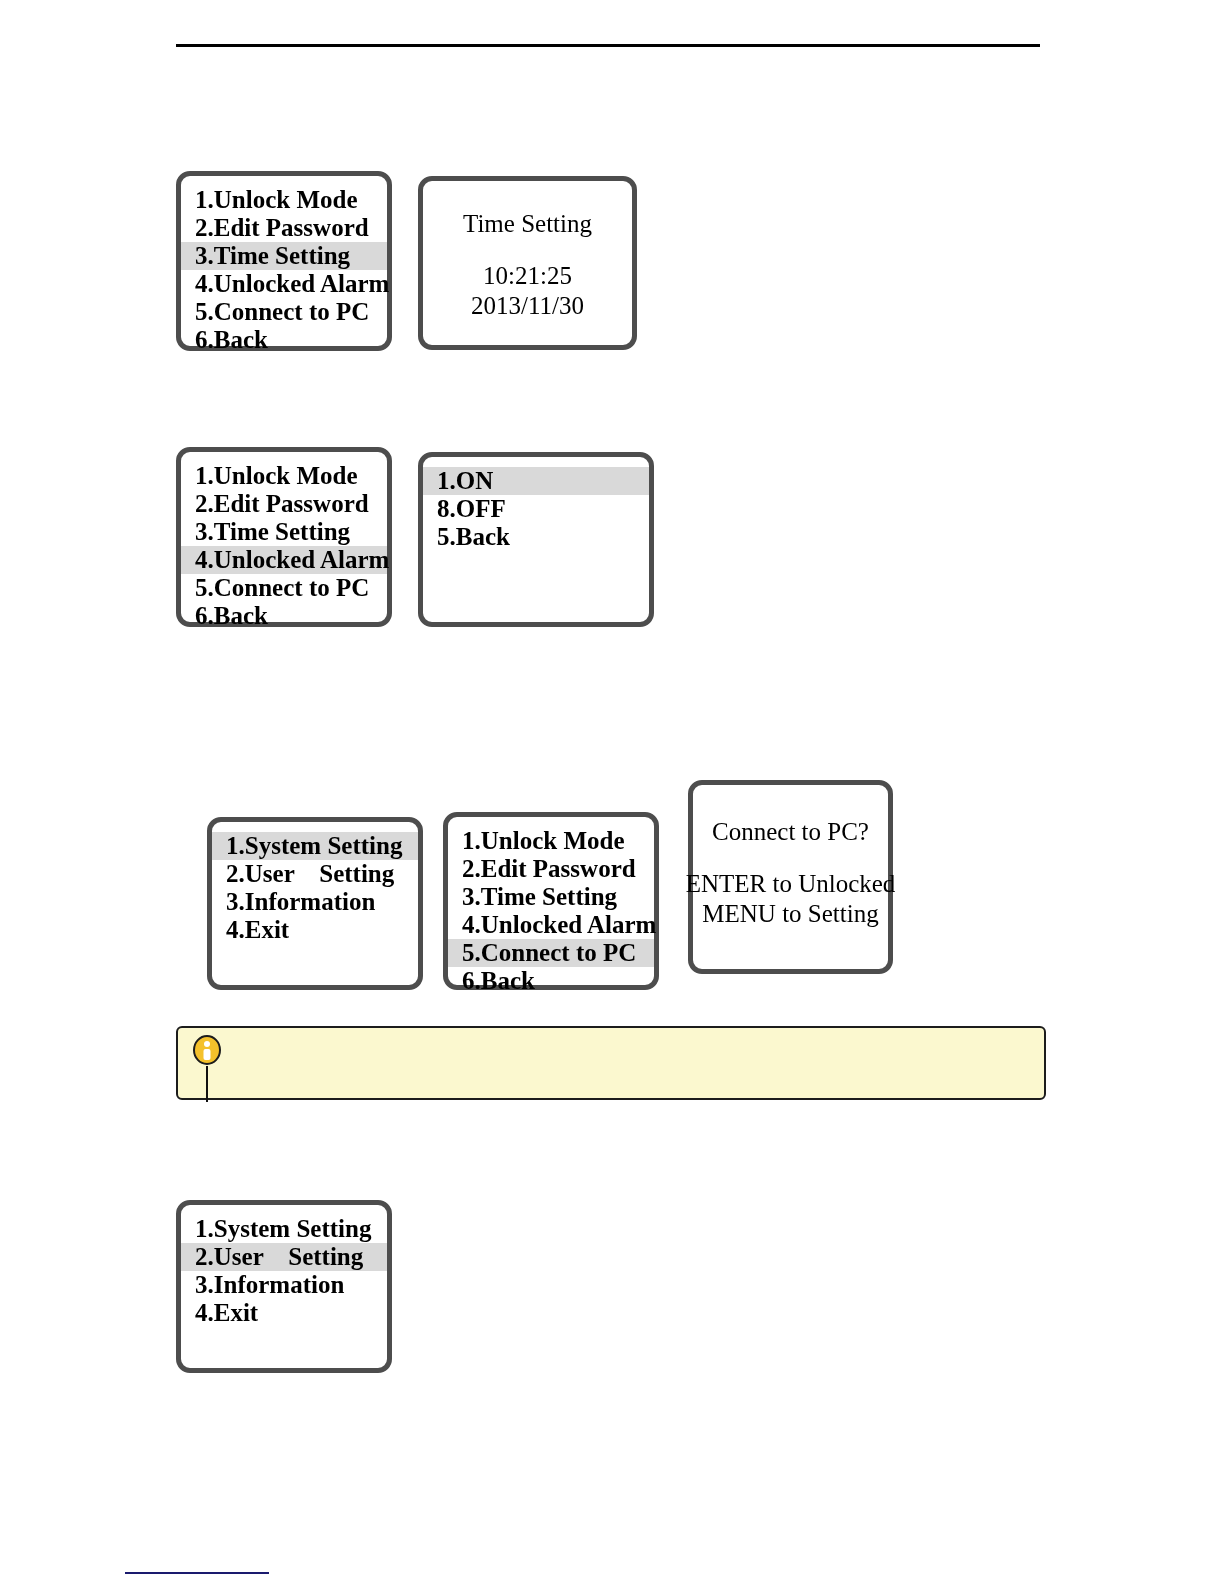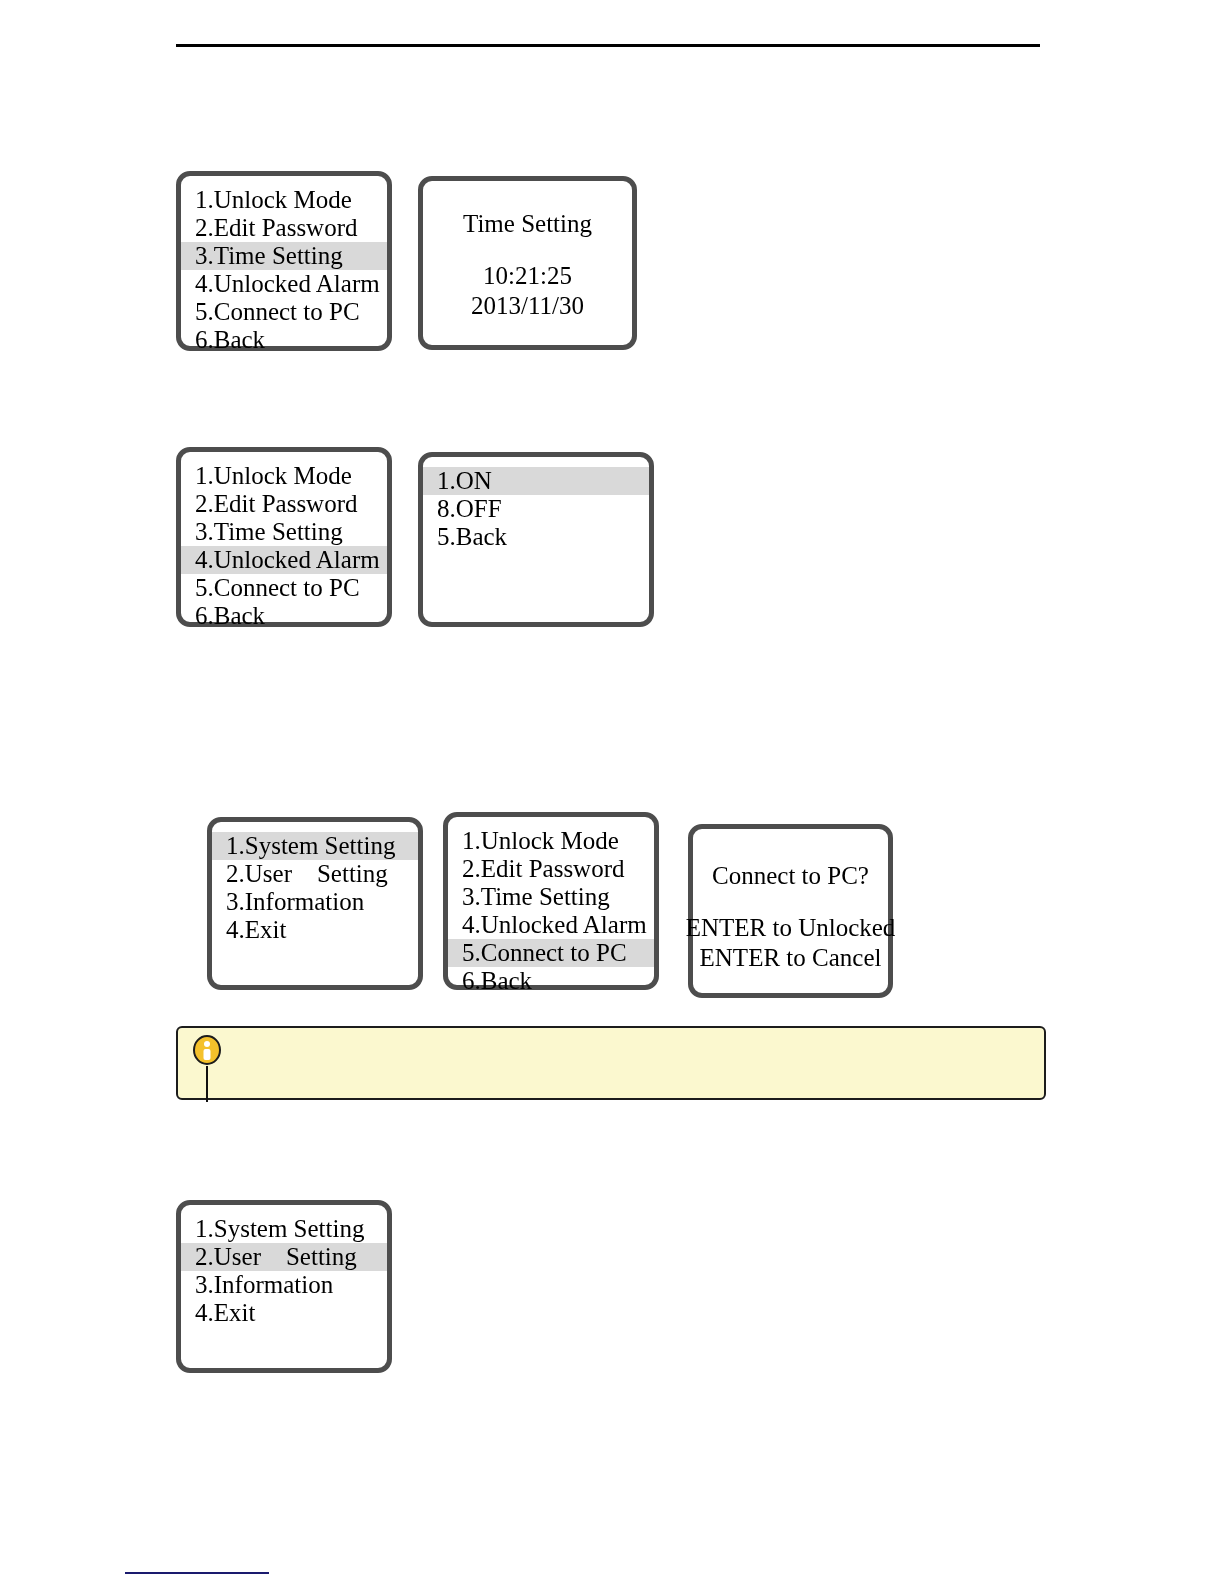--- a/index.html
+++ b/index.html
@@ -61,20 +61,21 @@
     list-style: none;
     margin: 0;
     padding: 0;
   }
   .menu-item {
     font-size: 25px;
     line-height: 26px;
     white-space: pre;
     padding: 1px 0 1px 14px;
     color: #000;
+    font-weight: bold;
   }
   .menu-item.selected {
     background: #d9d9d9;
   }
   .menu-item.full-width {
     padding-right: 6px;
   }
 
   
   .lcd-center {
@@ -97,21 +98,21 @@
   #scr-sys-menu-time   { left: 176px; top: 171px; width: 216px; height: 180px; }
   #scr-time-display    { left: 418px; top: 176px; width: 219px; height: 174px; }
 
   
   #scr-sys-menu-alarm  { left: 176px; top: 447px; width: 216px; height: 180px; }
   #scr-alarm-onoff     { left: 418px; top: 452px; width: 236px; height: 175px; }
 
   
   #scr-main-menu-sys   { left: 207px; top: 817px; width: 216px; height: 173px; }
   #scr-sys-menu-pc     { left: 443px; top: 812px; width: 216px; height: 178px; }
-  #scr-connect-confirm { left: 688px; top: 824px; width: 205px; height: 174px; }
+  #scr-connect-confirm { left: 688px; top: 780px; width: 205px; height: 194px; }
 
   
   #scr-main-menu-user  { left: 176px; top: 1200px; width: 216px; height: 173px; }
 
   
   #scr-connect-confirm .lcd-inner {
     overflow: visible;
   }
   #scr-connect-confirm .line {
     position: relative;
@@ -260,21 +261,21 @@
         <li class="menu-item">6.Back</li>
       </ul>
     </div>
   </div>
 
   <div class="lcd lcd-center" id="scr-connect-confirm">
     <div class="lcd-inner lcd-center" style="padding-top:32px;">
       <div class="line">Connect to PC?</div>
       <div class="spacer"></div>
       <div class="line">ENTER to Unlocked</div>
-      <div class="line">ENTER to Cancel</div>
+      <div class="line">MENU to Setting</div>
     </div>
   </div>
 
   <div class="note-box">
     <div class="note-icon-wrap">
       <div class="note-icon">
         <span class="dot"></span>
         <span class="stem"></span>
       </div>
       <div class="note-caret"></div>

